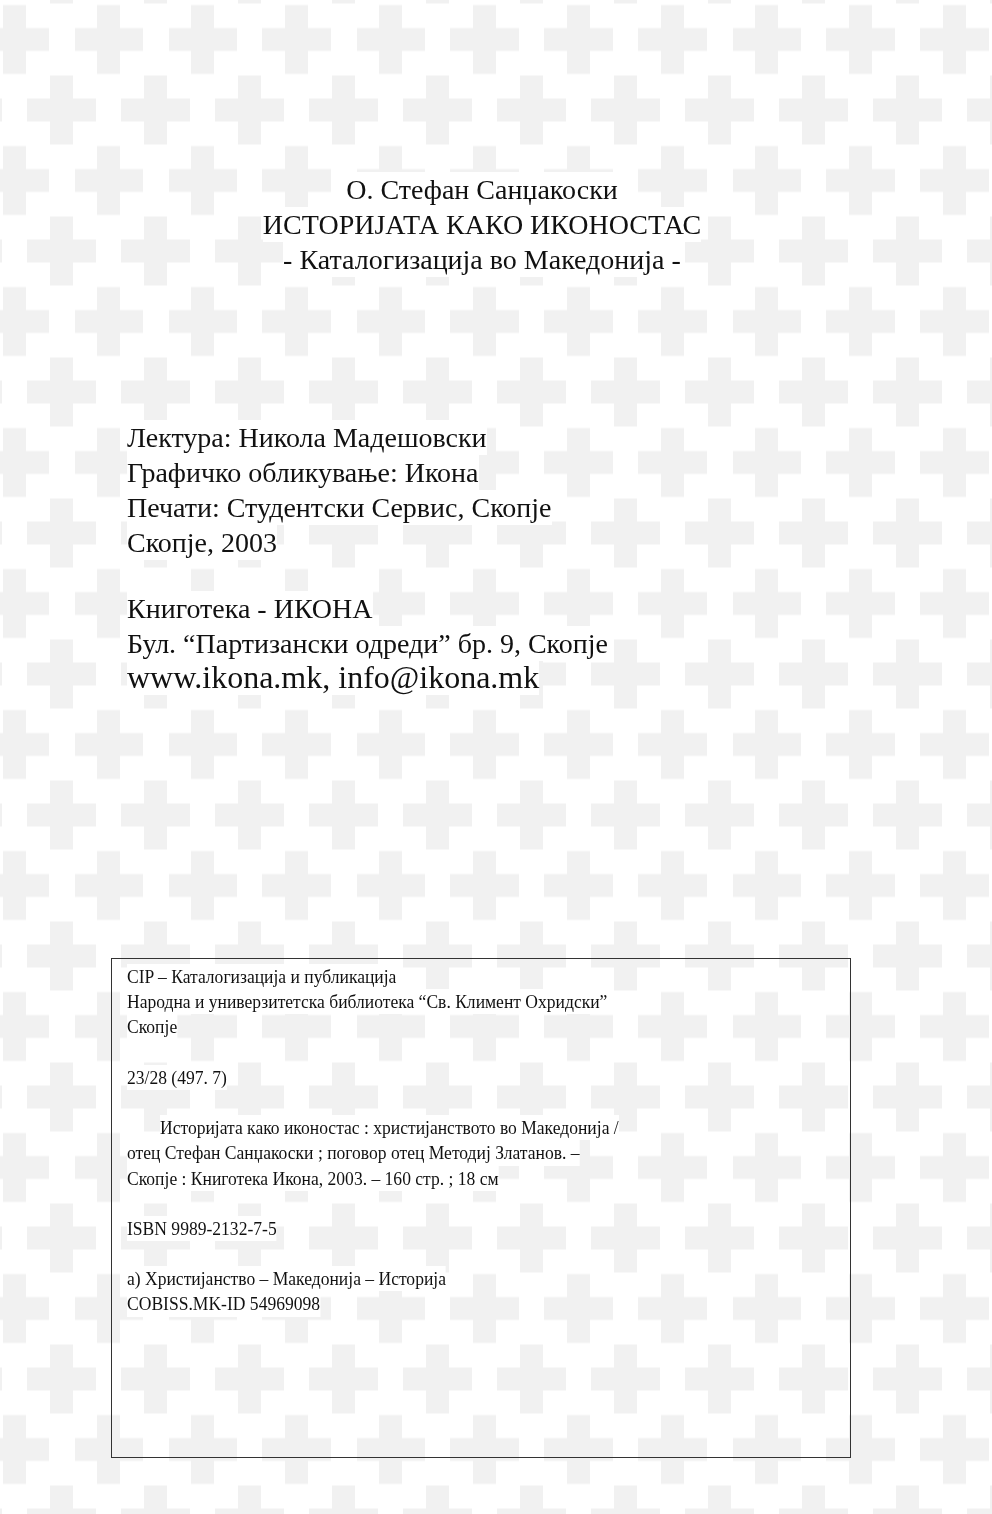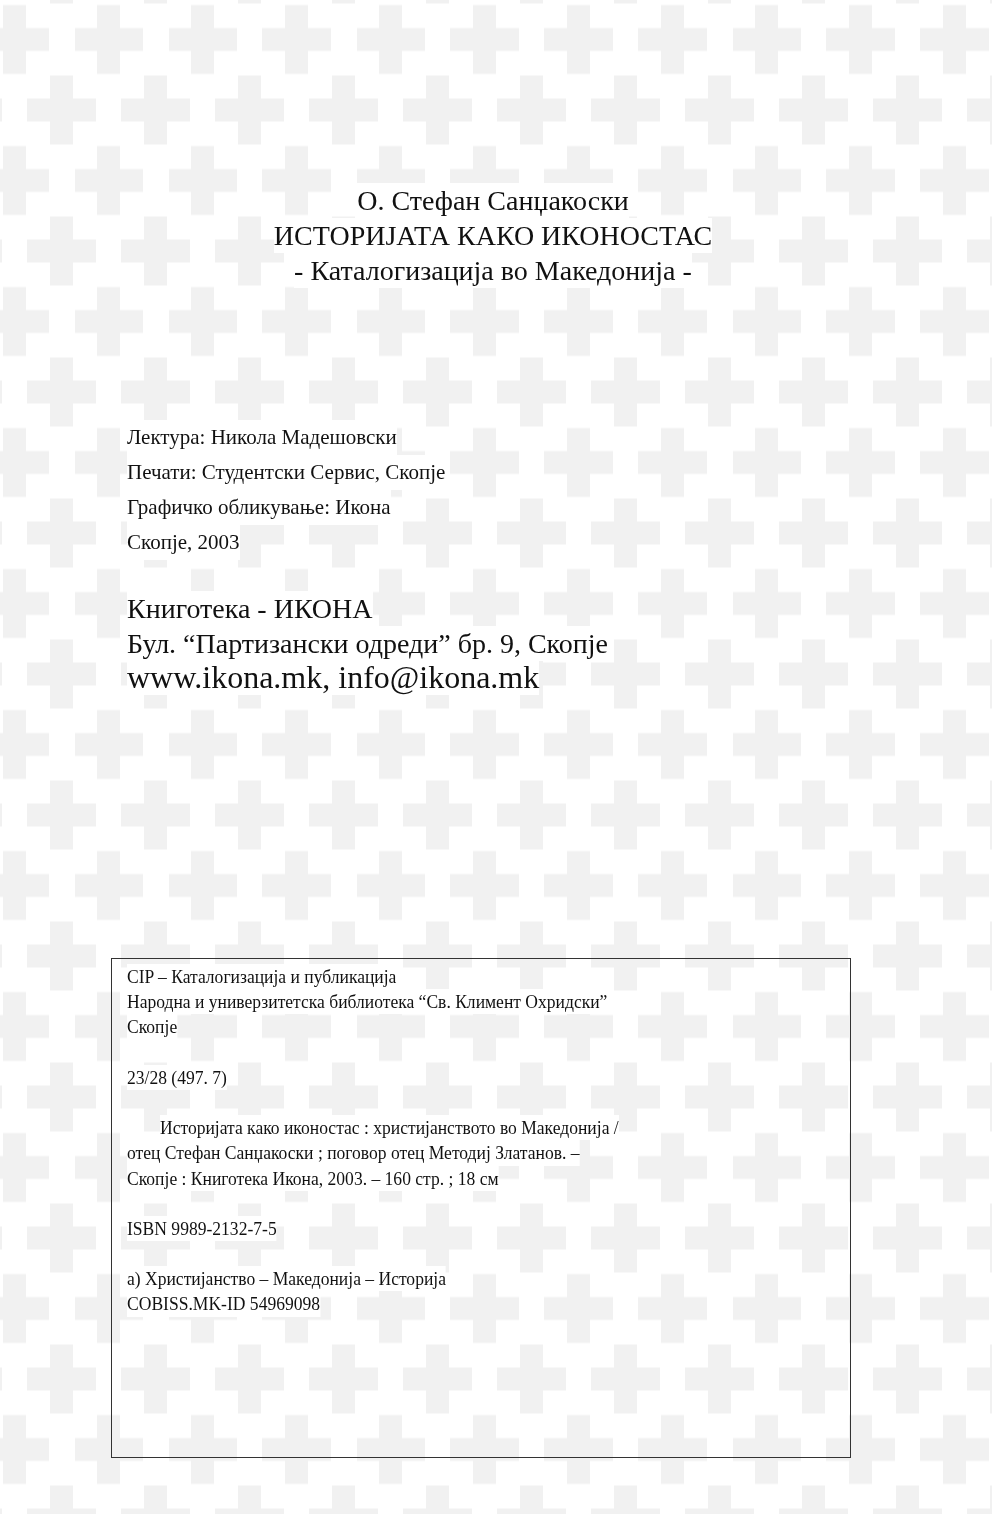--- a/index.html
+++ b/index.html
@@ -30,32 +30,31 @@
     }
     .hl {
       background: #ffffff;
       display: inline-block;
       white-space: pre;
     }
     .title-block {
       position: absolute;
       left: 0;
       width: 964px;
-      top: 183px;
+      top: 172px;
       text-align: center;
       font-size: 28px;
       line-height: 35px;
-      padding-left: 11px;
     }
     .title-block .line { display: block; height: 35px; }
     .credits {
       position: absolute;
       left: 127px;
       top: 420px;
-      font-size: 21px;
+      font-size: 28px;
       line-height: 35px;
     }
     .credits .line { display: block; height: 35px; }
     .publisher {
       position: absolute;
       left: 127px;
       top: 591px;
       font-size: 28px;
       line-height: 35px;
     }
@@ -120,22 +119,22 @@
 <div class="page">
 
   <div class="title-block">
     <span class="line"><span class="hl">О. Стефан Санџакоски</span></span>
     <span class="line"><span class="hl">ИСТОРИЈАТА КАКО ИКОНОСТАС</span></span>
     <span class="line"><span class="hl">- Каталогизација во Македонија -</span></span>
   </div>
 
   <div class="credits">
     <span class="line"><span class="hl">Лектура: Никола Мадешовски</span></span>
+    <span class="line"><span class="hl">Графичко обликување: Икона</span></span>
     <span class="line"><span class="hl">Печати: Студентски Сервис, Скопје</span></span>
-    <span class="line"><span class="hl">Графичко обликување: Икона</span></span>
     <span class="line"><span class="hl">Скопје, 2003</span></span>
   </div>
 
   <div class="publisher">
     <span class="line"><span class="hl">Книготека - ИКОНА</span></span>
     <span class="line"><span class="hl">Бул. “Партизански одреди” бр. 9, Скопје</span></span>
   </div>
 
   <div class="web">
     <span class="hl">www.ikona.mk, info@ikona.mk</span>

